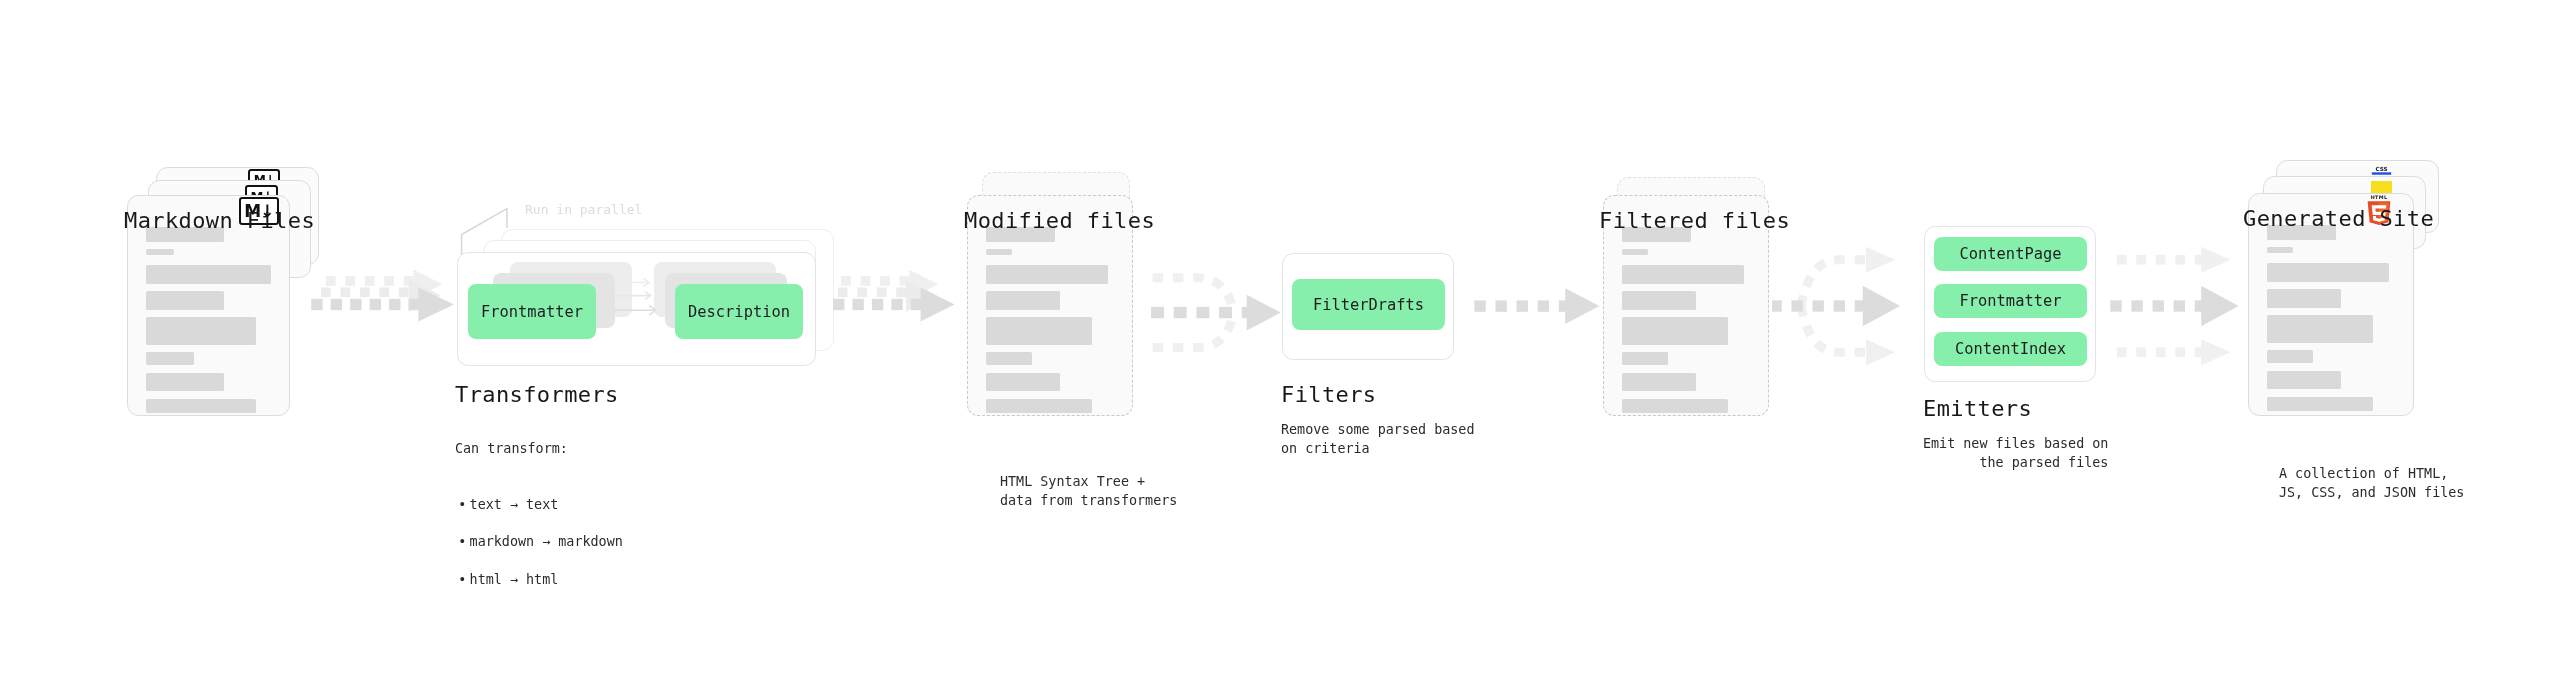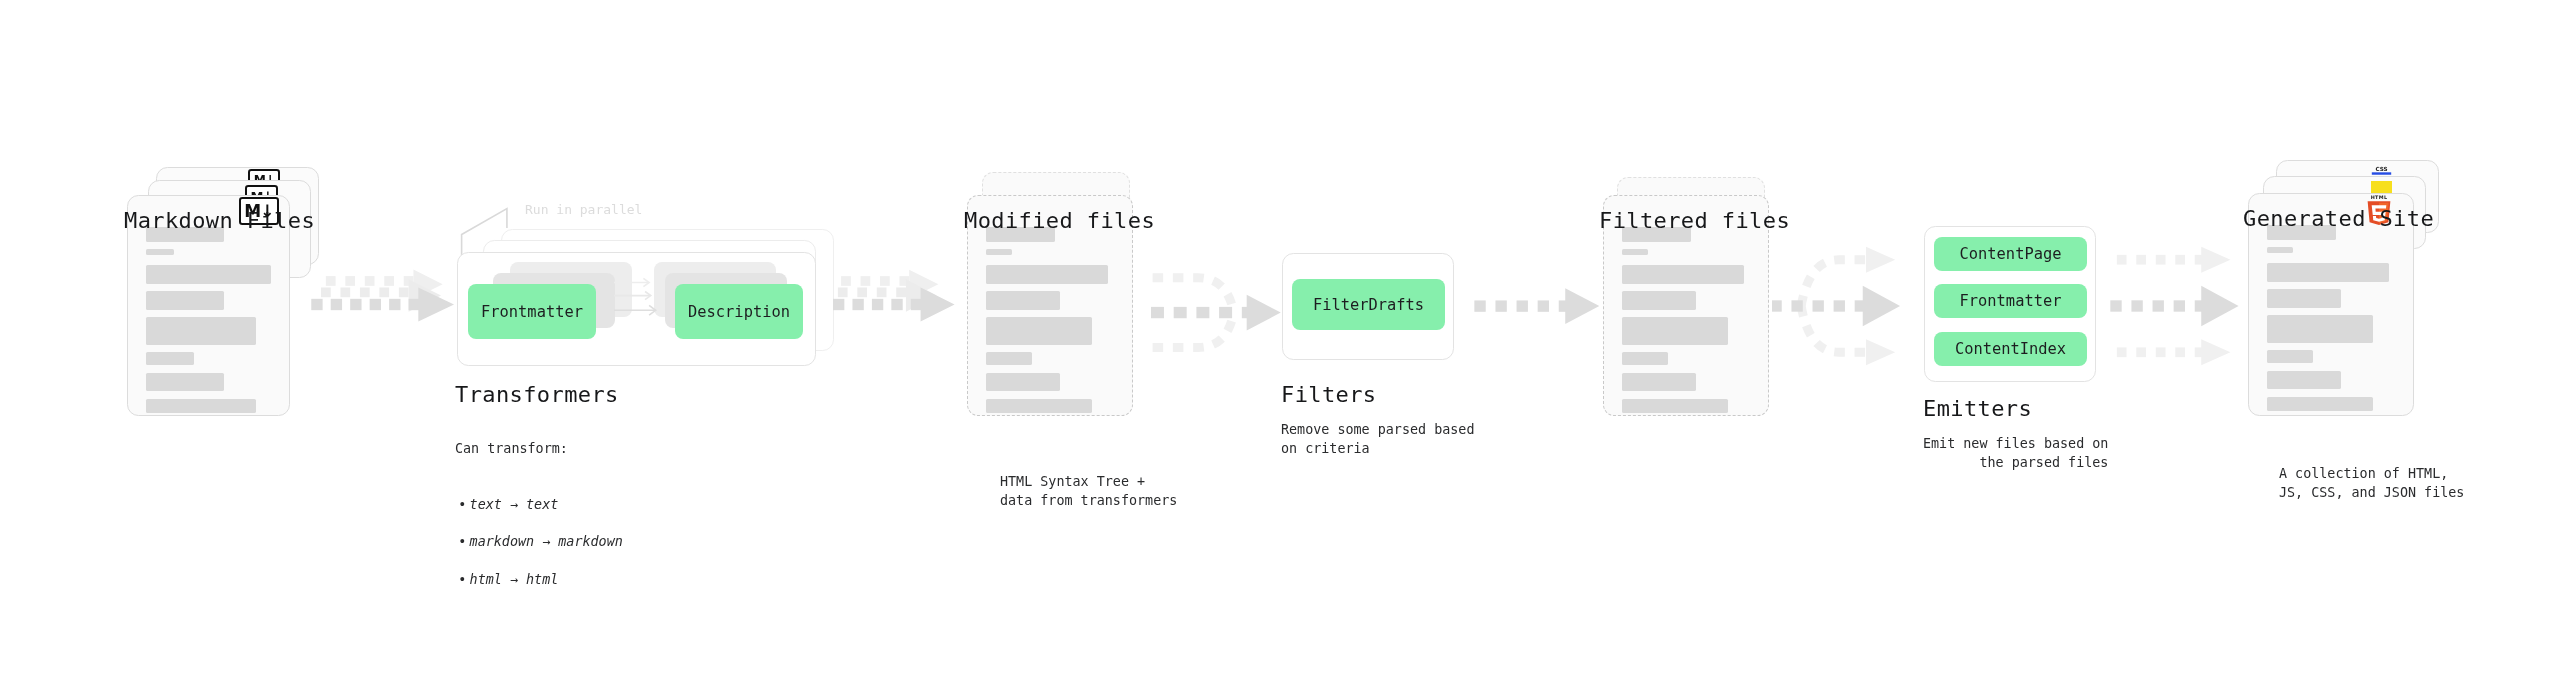--- a/index.html
+++ b/index.html
@@ -45,21 +45,21 @@
   
   .title{
     position:absolute;font-size:22px;letter-spacing:0.4px;color:#17181a;
     white-space:nowrap;font-family:"DejaVu Sans Mono","Liberation Mono",monospace;
   }
   .sub{
     position:absolute;font-size:13.4px;line-height:18.7px;color:#2a2b2d;
     white-space:pre-line;font-family:"DejaVu Sans Mono","Liberation Mono",monospace;
   }
   .sub .lead{display:block;}
-  .sub ul{margin:0;padding:0 0 0 14.6px;list-style:none;font-style:italic;}
+  .sub ul{margin:0;padding:0 0 0 14.6px;list-style:none;}
   .sub li{position:relative;}
   .sub li::before{content:"\2022";position:absolute;left:-11.4px;top:0;}
 
   .parallel-label{
     position:absolute;font-size:13px;color:#dcdcdc;white-space:nowrap;
     font-family:"DejaVu Sans Mono","Liberation Mono",monospace;
   }
 
   svg{position:absolute;overflow:visible;}
 </style>

